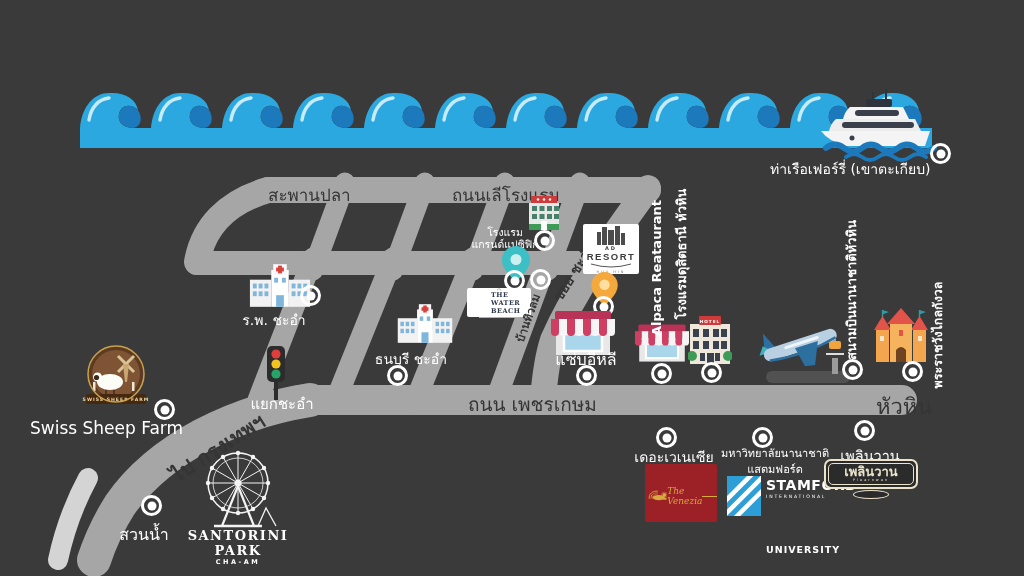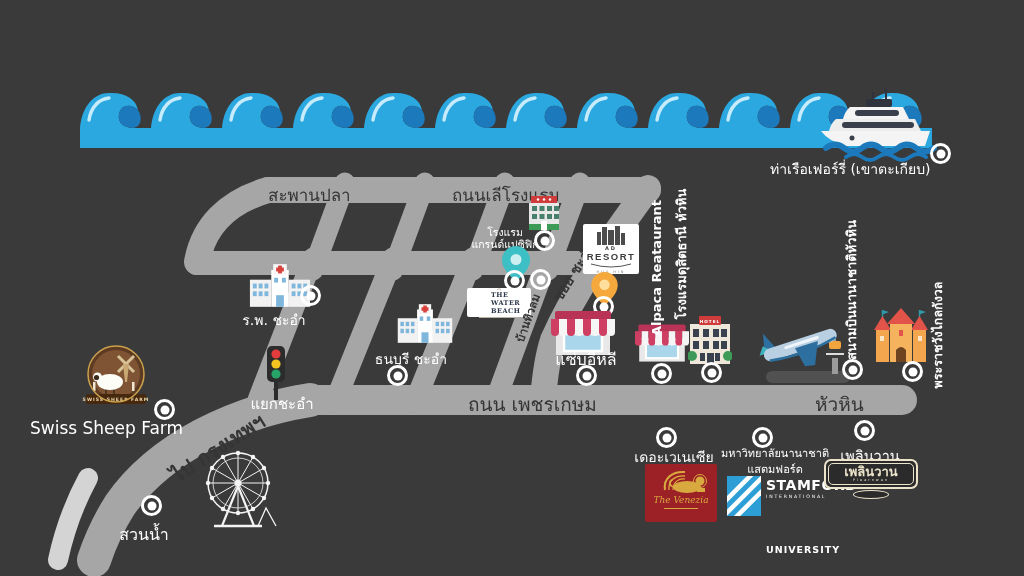--- a/index.html
+++ b/index.html
@@ -17,21 +17,21 @@
   .marker::after { content:""; position:absolute; left:50%; top:50%; width:9px; height:9px;
     transform:translate(-50%,-50%); background:#fff; border-radius:50%; }
   .card { position:absolute; background:#fff; border-radius:2px; display:flex; flex-direction:column;
     align-items:center; justify-content:center; }
   .wb-name { font-family:"DejaVu Serif",serif; font-weight:bold; font-size:6.5px; letter-spacing:.5px; color:#2e3a4c;margin-left:24px; }
   .wb-line { width:40px; height:1px; background:#b9b2a0; margin-top:2px; }
   .ad-prefix { font-size:5px; letter-spacing:2px; color:#444; font-weight:bold; }
   .ad-name { font-family:Liberation Sans, sans-serif; font-size:9.5px; letter-spacing:1.5px; color:#3c3c3c; font-weight:bold; }
   .ad-sub { font-size:3.5px; letter-spacing:2px; color:#777; }
   .venezia-card { position:absolute; background:#9c2127; border-radius:2px; display:flex;
-    flex-direction:column; align-items:center; padding-top:4px; }
+    align-items:center; padding-top:4px; }
   .venezia-script { font-family:"DejaVu Serif",serif; font-style:italic; font-size:9px; color:#d8a93e; margin-top:1px; }
   .venezia-line { width:34px; height:1px; background:#d8a93e; margin-top:3px; }
   .stam-name { font-size:14px; font-weight:bold; color:#fff; letter-spacing:.5px; line-height:15px; }
   .stam-mid { font-size:4.6px; color:#fff; letter-spacing:1.8px; line-height:7px; }
   .stam-sub { font-size:9.5px; font-weight:bold; color:#fff; letter-spacing:1px; line-height:11px;margin-top:44px; }
   .pw-sign { position:absolute; background:#2b2b2b; border:2px solid #ece3cb; border-radius:7px; }
   .pw-inner { margin:2px; border:1px solid #ece3cb; border-radius:5px; height:calc(100% - 4px);
     display:flex; flex-direction:column; align-items:center; justify-content:center; }
   .pw-text { color:#ece3cb; font-weight:bold; font-size:13px; line-height:13px; }
   .pw-sub { color:#ece3cb; font-size:3.5px; letter-spacing:2px; line-height:5px; }
@@ -113,21 +113,21 @@
     </g>
   </svg>
 
   <div class="lbl ctr" style="left:770px;top:158px;width:160px;text-align:right;font-size:14px">ท่าเรือเฟอร์รี่ (เขาตะเกียบ)</div>
   <div class="marker" style="left:930px;top:143px"></div>
 
   <div class="lbl dk" style="left:268px;top:181px;font-size:17px">สะพานปลา</div>
   <div class="lbl dk" style="left:452px;top:181px;font-size:17px">ถนนเลีโรงแรม</div>
   <div class="vlabel dk lbl" style="left:580px;top:262px;font-size:14px;transform:translate(-50%,-50%) rotate(-58deg)">ซอย ชะอำ 31</div>
   <div class="lbl dk" style="left:468px;top:389px;font-size:19px">ถนน เพชรเกษม</div>
-  <div class="lbl dk" style="left:815px;top:389px;font-size:19px">หัวหิน</div>
+  <div class="lbl dk" style="left:876px;top:389px;font-size:22px">หัวหิน</div>
   <div class="vlabel dk lbl" style="left:218px;top:448px;font-size:20px;transform:translate(-50%,-50%) rotate(-33deg)">ไป กรุงเทพฯ</div>
   <div class="lbl ctr" style="left:240px;top:392px;width:84px;font-size:15px">แยกชะอำ</div>
 
   <div class="abs" style="left:264px;top:346px">
     <svg width="24" height="56" viewBox="0 0 24 56">
       <rect x="10" y="36" width="4" height="18" fill="#2c2c2c"></rect>
       <rect x="3" y="0" width="18" height="36" rx="5" fill="#2c2c2c"></rect>
       <circle cx="12" cy="8" r="4.6" fill="#e23c3c"></circle>
       <circle cx="12" cy="18" r="4.6" fill="#f3c41f"></circle>
       <circle cx="12" cy="28" r="4.6" fill="#27a467"></circle>
@@ -436,20 +436,24 @@
           <circle cx="61" cy="9" r="2.2"></circle>
           <circle cx="72" cy="20" r="2.2"></circle>
         <circle cx="46" cy="35" r="3.5"></circle>
       </g>
       <line x1="46" y1="38" x2="30" y2="78" stroke-width="2.2"></line>
       <line x1="46" y1="38" x2="62" y2="78" stroke-width="2.2"></line>
       <line x1="22" y1="78" x2="70" y2="78" stroke-width="2.5"></line>
       <path d="M66,78 L74,60 L84,78" stroke-width="1.3"></path>
     </svg>
   </div>
+  <div class="abs ctr" style="left:168px;top:528px;width:140px;text-align:center">
+    <div class="santo-name">SANTORINI PARK</div>
+    <div class="santo-sub">CHA-AM</div>
+  </div>
 
   <div class="lbl ctr" style="left:112px;top:522px;width:64px;font-size:16px">สวนน้ำ</div>
   <div class="marker" style="left:141px;top:495px"></div>
 
   <div class="lbl ctr" style="left:626px;top:446px;width:96px;font-size:14px">เดอะเวเนเซีย</div>
   <div class="marker" style="left:656px;top:427px"></div>
   <div class="venezia-card" style="left:645px;top:464px;width:72px;height:58px">
     <svg width="52" height="26" viewBox="0 0 52 26">
       <path d="M10,22 C8,10 18,3 30,4" stroke="#d8a93e" stroke-width="2" fill="none"></path>
       <path d="M14,22 C13,12 21,7 30,8" stroke="#d8a93e" stroke-width="1.4" fill="none"></path>

